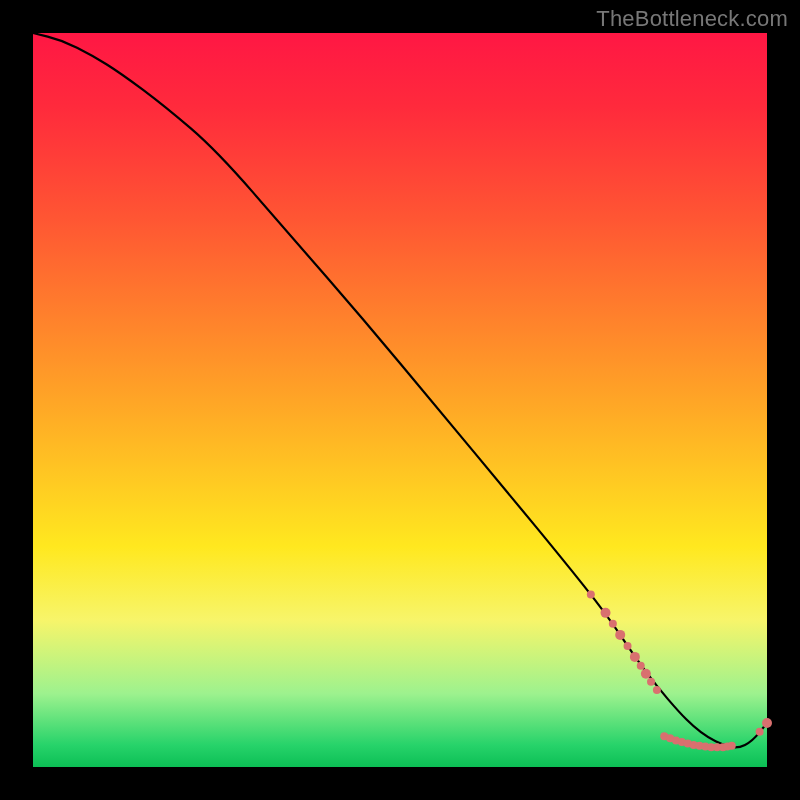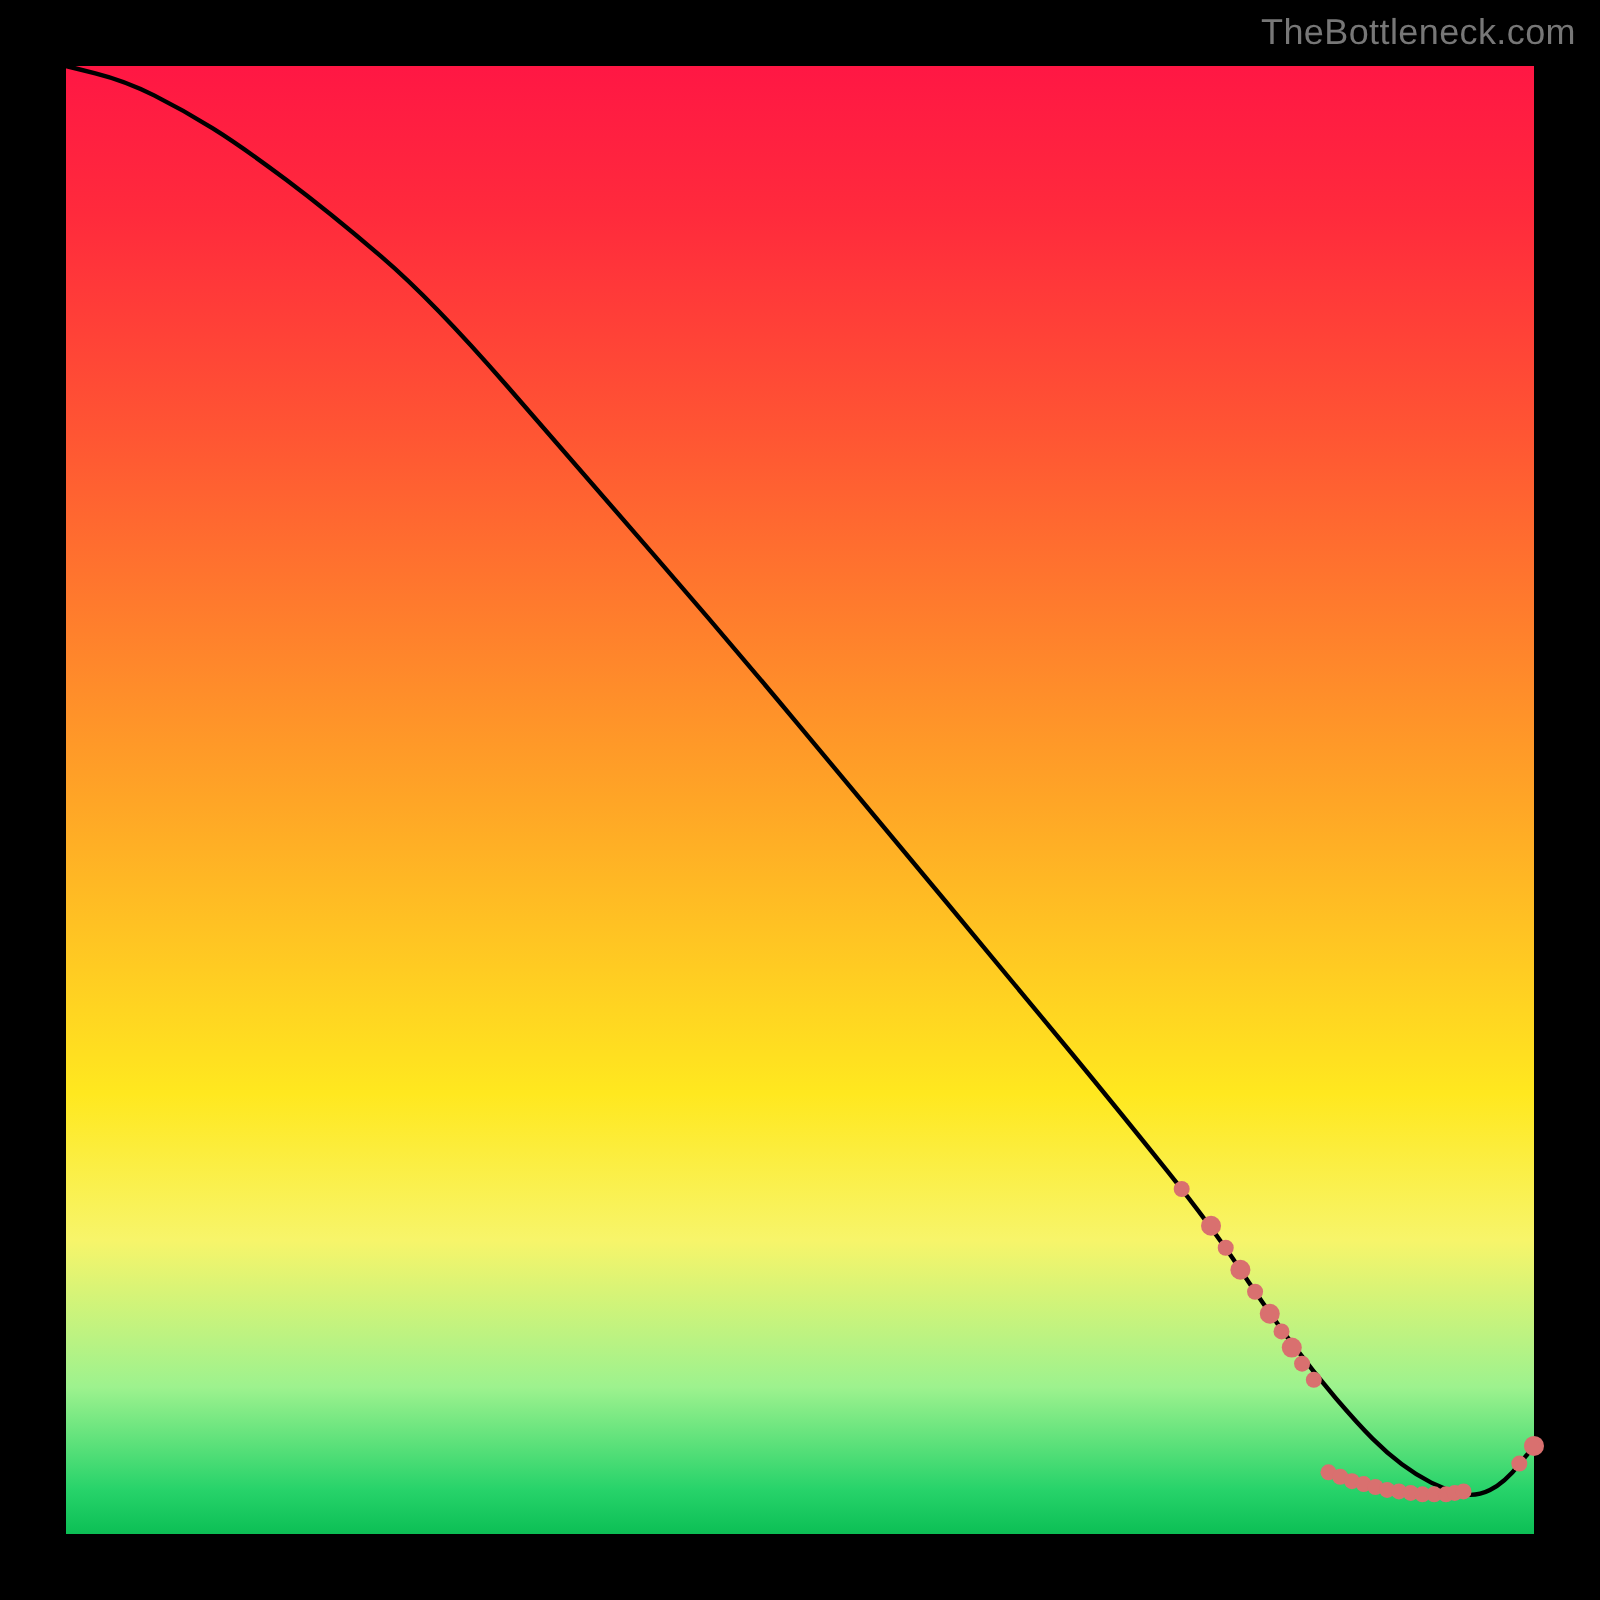--- a/index.html
+++ b/index.html
@@ -35,21 +35,21 @@
       #9df28e 90%,
       #27d36a 97%,
       #0cbf55 100%
     );
   }
   .watermark {
     position: absolute;
     top: 6px;
     right: 12px;
     color: #777;
-    font-size: 18px;
+    font-size: 22px;
     letter-spacing: 0.2px;
     user-select: none;
   }
   svg.overlay {
     position: absolute;
     left: 0;
     top: 0;
     width: 734px;
     height: 734px;
     overflow: visible;

